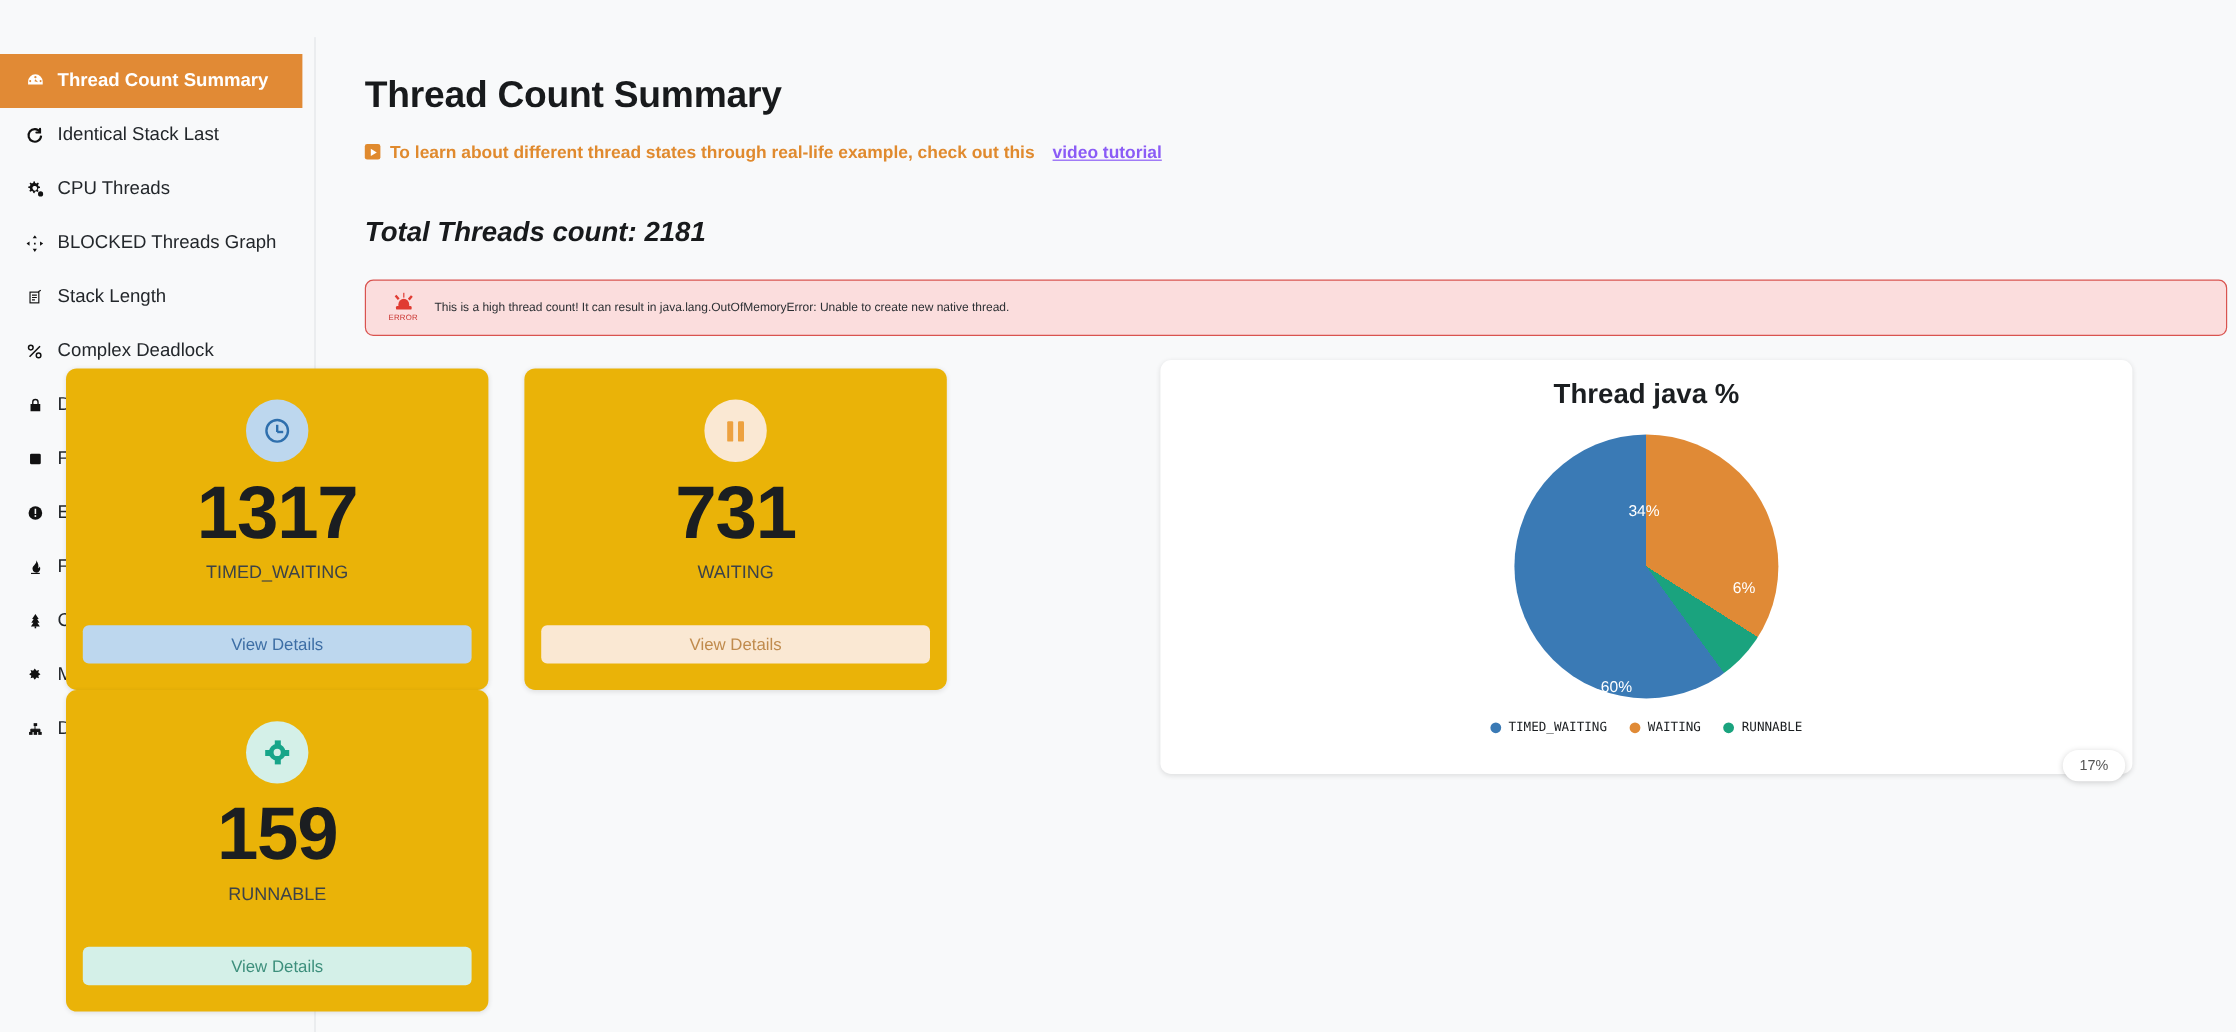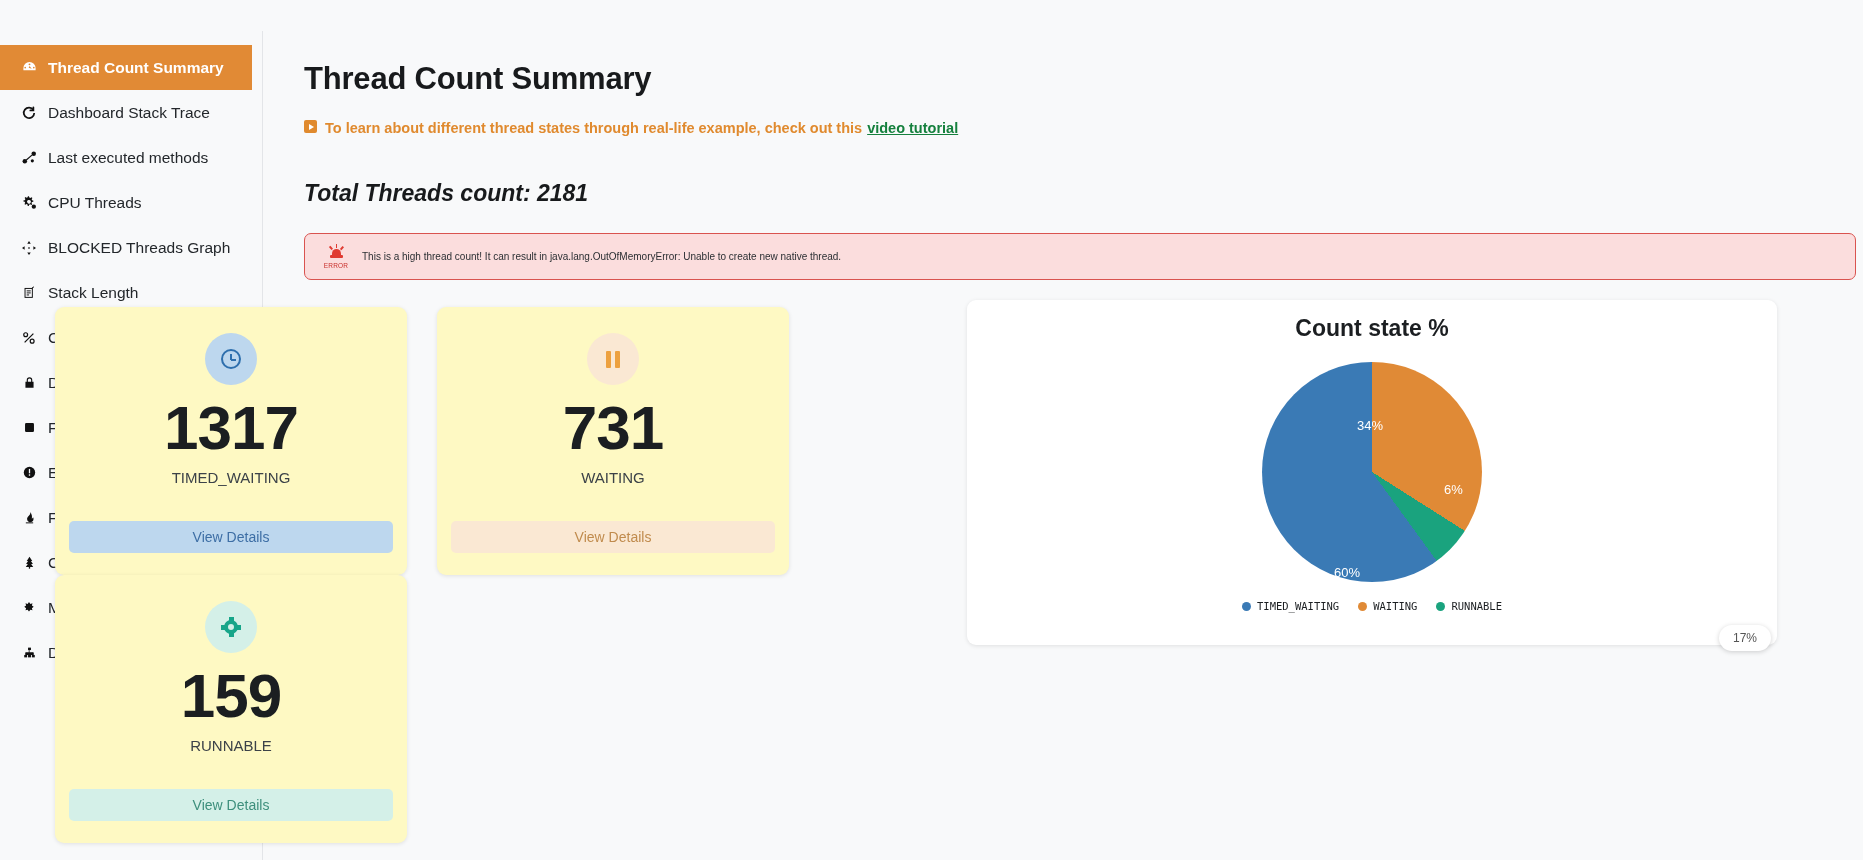--- a/index.html
+++ b/index.html
@@ -83,21 +83,21 @@
     border-radius: 2px; margin-right: 8px;
   }
   .play-badge::after {
     content: ""; width: 0; height: 0;
     border-left: 5px solid #fff;
     border-top: 3.5px solid transparent;
     border-bottom: 3.5px solid transparent;
     margin-left: 1px;
   }
   .tutorial-link {
-    color: #15803d; text-decoration: underline; margin-left: 5px;
+    color: #8b5cf6; text-decoration: underline; margin-left: 15px;
     cursor: pointer; font-weight: bold;
   }
   .total-count {
     margin-top: 44px; font-size: 23px; font-weight: bold; color: #181a1c; font-style: italic;
   }
   .alert {
     margin-top: 26px; width: 1552px; height: 47px;
     background: #fbdddd; border: 1px solid #d9534f;
     border-radius: 7px;
     display: flex; align-items: center; padding-left: 14px;
@@ -133,21 +133,21 @@
   }
 
   
   .cards-area {
     position: absolute; left: 41px; top: 307px;
     width: 1560px;
   }
   .card {
     position: absolute;
     width: 352px; height: 268px;
-    background: #fef9c3; border-radius: 9px;
+    background: #eab308; border-radius: 9px;
     box-shadow: 0 1px 4px rgba(0,0,0,0.10);
     display: flex; flex-direction: column; align-items: center;
     padding-top: 26px;
   }
   .card-c1 { left: 14px;  top: 0; }
   .card-c2 { left: 396px; top: 0; }
   .card-c3 { left: 14px;  top: 268px; }
   .circle-icon {
     width: 52px; height: 52px; border-radius: 50%;
     display: flex; align-items: center; justify-content: center;
@@ -246,34 +246,23 @@
       <span class="lbl">Thread Count Summary</span>
     </div>
 
     <div class="side-item">
       <span class="ico">
         <svg width="14" height="14" viewBox="0 0 16 16" fill="none" stroke="currentColor" stroke-width="2">
             <path d="M13 4.5A6 6 0 1 0 14 8"></path>
             <path d="M13 1.5V5h-3.5" stroke-linecap="round"></path>
           </svg>
       </span>
-      <span class="lbl">Dashboard Stack Trace</span>
-    </div>
-
-    <div class="side-item">
-      <span class="ico">
-        <svg width="15" height="15" viewBox="0 0 16 16" fill="currentColor">
-            <circle cx="3" cy="12" r="2.4"></circle>
-            <circle cx="12.5" cy="4" r="2.4"></circle>
-            <circle cx="11" cy="11.5" r="1.7"></circle>
-            <path d="M4.6 10.6 10.6 5.5" stroke="currentColor" stroke-width="1.3"></path>
-          </svg>
-      </span>
-      <span class="lbl">Last executed methods</span>
-    </div>
+      <span class="lbl">Identical Stack Last</span>
+    </div>
+
 
     <div class="side-item">
       <span class="ico">
         <svg width="15" height="15" viewBox="0 0 16 16" fill="currentColor">
             <path d="M6.3 1.4 7.4 1.2l.4 1.4 1.2.5 1.2-.8.9.9-.8 1.2.5 1.2 1.4.4-.2 1.2-1.4.2-.5 1.2.8 1.2-.9.9-1.2-.8-1.2.5-.4 1.4-1.1-.2-.2-1.4-1.2-.5-1.2.8-.9-.9.8-1.2-.5-1.2-1.4-.3.2-1.2 1.4-.2.5-1.2-.8-1.2.9-.9 1.2.8 1.2-.5zM6.8 5.4a2 2 0 1 0 2 3.4 2 2 0 0 0-2-3.4z"></path>
             <circle cx="12.6" cy="12.4" r="2.3"></circle>
           </svg>
       </span>
       <span class="lbl">CPU Threads</span>
     </div>
@@ -441,21 +430,21 @@
             <div class="ring"></div>
           </div>
       </div>
       <div class="big-num">159</div>
       <div class="card-label">RUNNABLE</div>
       <button class="view-btn btn-teal">View Details</button>
     </div>
   </div>
 
   <div class="pie-panel">
-    <div class="pie-title">Count state %</div>
+    <div class="pie-title">Thread java %</div>
 
     <div class="pie-wrap">
       <div class="pie" id="pie-shape" style="background: conic-gradient(rgb(224, 138, 54) 0%, rgb(224, 138, 54) 34%, rgb(26, 163, 126) 34%, rgb(26, 163, 126) 40%, rgb(58, 122, 181) 40%, rgb(58, 122, 181) 100%);"></div>
       <div class="slice-lbl lbl-waiting">34%</div>
       <div class="slice-lbl lbl-runnable">6%</div>
       <div class="slice-lbl lbl-timed">60%</div>
     </div>
 
     <div class="legend">
       <div class="legend-item">

